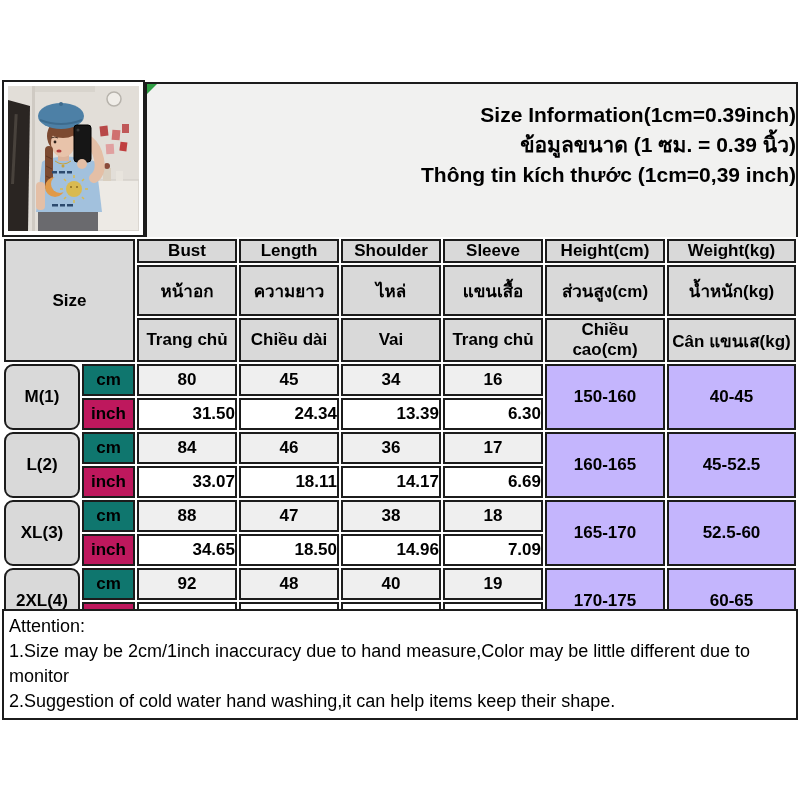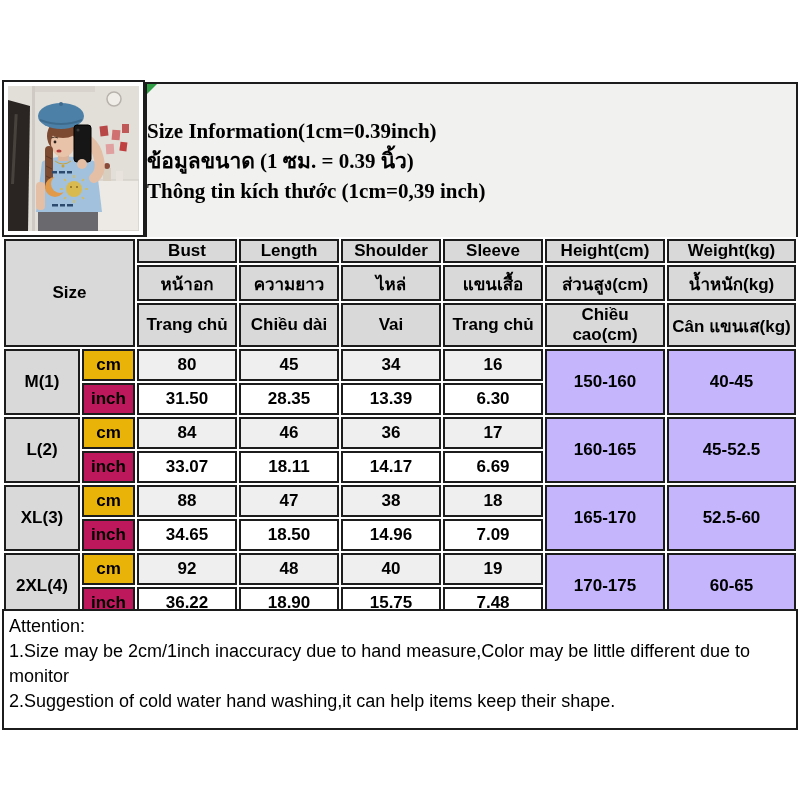--- a/index.html
+++ b/index.html
@@ -12,57 +12,57 @@
   
   .top-row{position:absolute;left:2px;top:80px;width:796px;height:157px;display:flex;}
   .photo-cell{
     box-sizing:border-box;width:143px;height:157px;flex:0 0 143px;
     border:2px solid #1c1c1c;background:#ffffff;padding:4px;
   }
   .photo-cell svg{display:block;width:131px;height:145px;}
   .title-cell{
     box-sizing:border-box;flex:1 1 auto;height:157px;margin-top:2px;
     border:2px solid #1c1c1c;background:#f1f1f0;position:relative;
-    text-align:left;padding-top:32px;font-family:Liberation Serif, serif;
+    text-align:right;padding-top:16px;
   }
   .corner-marker{
     position:absolute;left:0;top:0;width:0;height:0;
     border-top:10px solid #2f9e44;border-right:10px solid transparent;
   }
   .title-line{font-weight:bold;font-size:21px;line-height:30px;}
 
   
   table.size-table{
     position:absolute;left:2px;top:237px;width:796px;
     border-collapse:separate;border-spacing:2px;table-layout:fixed;
     background:#ffffff;font-weight:bold;
   }
   table.size-table td{
     box-sizing:border-box;border:2px solid #1c1c1c;
     text-align:center;vertical-align:middle;padding:0;overflow:hidden;
     font-size:17px;
   }
   .r-en td{height:22px;}
-  .r-th td{height:36px;}
+  .r-th td{height:51px;}
   .r-vi td{height:32px;}
   .drow td{height:32px;}
   td.hdr{background:#d9d9d9;}
   td.corner{background:#d9d9d9;font-size:30px;}
-  td.size-label{background:#d9d9d9;font-size:18px;}
-  td.unit-cm{background:#eab308;}
+  td.size-label{background:#d9d9d9;font-size:18px;border-radius:9px;}
+  td.unit-cm{background:#0f766e;}
   td.unit-inch{background:#be185d;}
   .cm-row td.val{background:#efefef;}
-  .inch-row td.val{background:#ffffff;}
+  .inch-row td.val{background:#ffffff;text-align:right;}
   td.range{background:#c4b5fd;margin-left:20px;}
 
   
   .attention{
     position:absolute;left:2px;top:609px;width:796px;box-sizing:border-box;
     min-height:107px;border:2px solid #1c1c1c;background:#ffffff;
-    padding:3px 6px 14px 5px;font-size:18px;line-height:25px;font-weight:400;
+    padding:3px 6px 4px 5px;font-size:18px;line-height:25px;font-weight:400;
   }
 </style>
 </head>
 <body>
 
 <div class="page">
 
   <div class="top-row">
 
     <div class="photo-cell">
@@ -184,21 +184,21 @@
         <td class="val">80</td>
         <td class="val">45</td>
         <td class="val">34</td>
         <td class="val">16</td>
         <td class="range" rowspan="2">150-160</td>
         <td class="range" rowspan="2">40-45</td>
       </tr>
       <tr class="drow inch-row">
         <td class="unit-inch">inch</td>
         <td class="val">31.50</td>
-        <td class="val">28.35</td>
+        <td class="val">24.34</td>
         <td class="val">13.39</td>
         <td class="val">6.30</td>
       </tr>
 
       <tr class="drow cm-row">
         <td class="size-label" rowspan="2">L(2)</td>
         <td class="unit-cm">cm</td>
         <td class="val">84</td>
         <td class="val">46</td>
         <td class="val">36</td>

